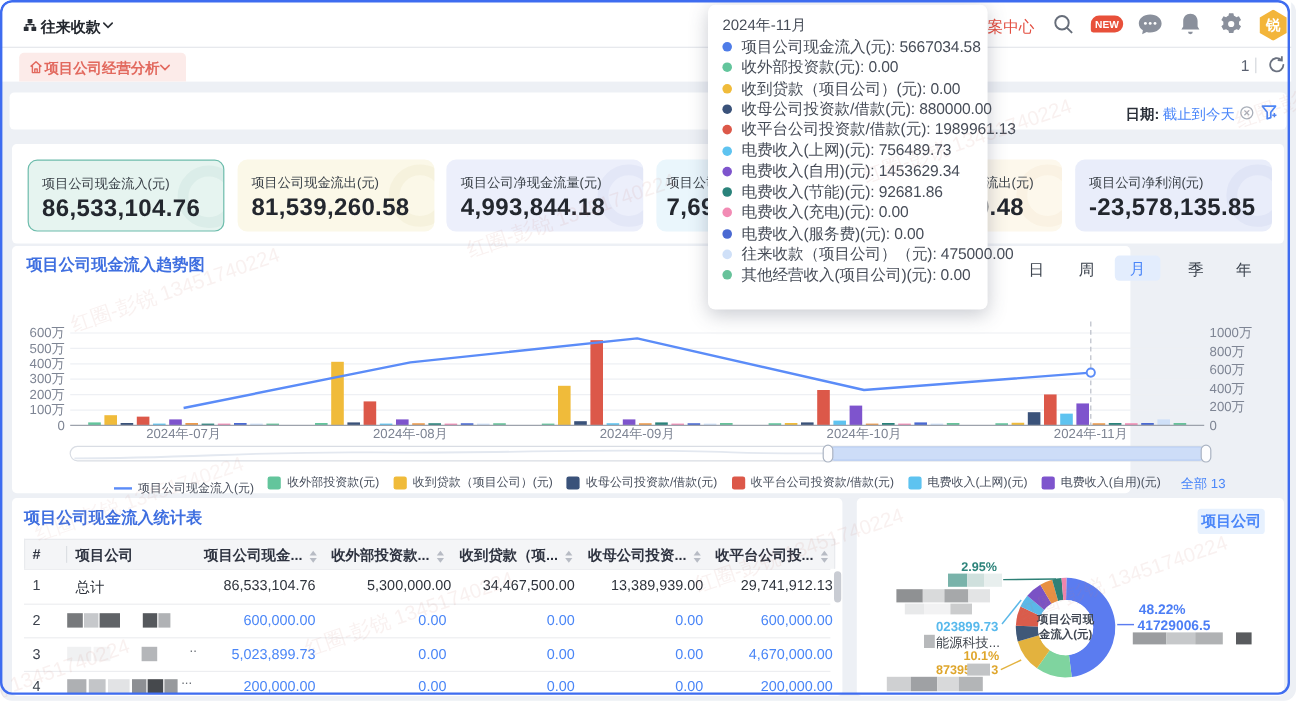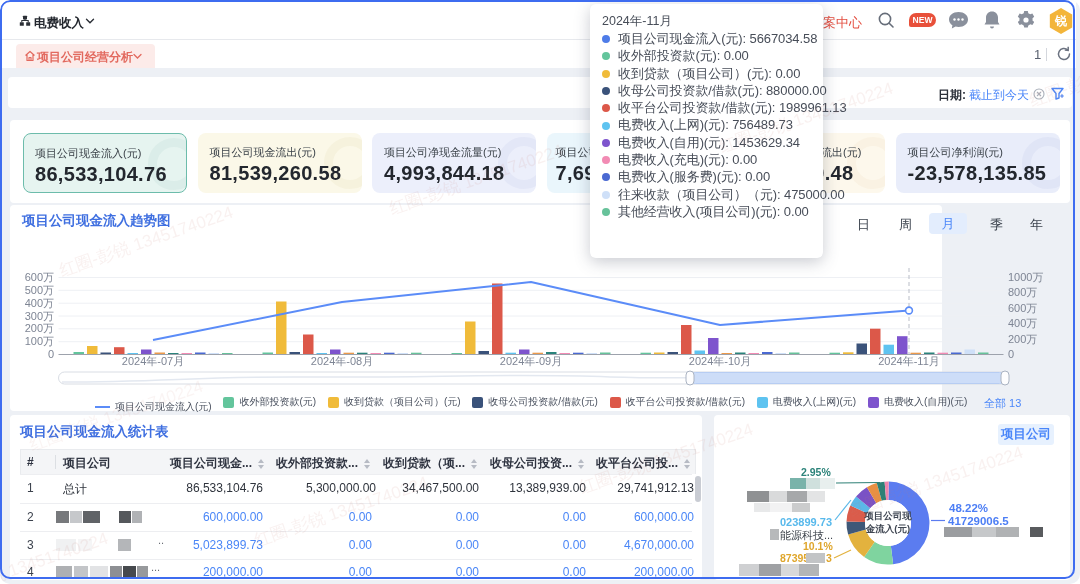--- a/index.html
+++ b/index.html
@@ -32,21 +32,21 @@
 
 <div class="abs" style="left:0;top:0;width:1076px;height:39px;background:#fff;"></div>
 <div class="abs" style="left:0;top:39px;width:1076px;height:1px;background:#e7e9ed;"></div>
 
 <svg class="abs" style="left:19px;top:15px" width="12" height="12" viewBox="0 0 15 15">
  <rect x="5" y="1" width="5" height="4.5" rx="0.5" fill="#2b2f36"></rect>
  <rect x="1" y="9" width="5" height="4.5" rx="0.5" fill="#2b2f36"></rect>
  <rect x="9" y="9" width="5" height="4.5" rx="0.5" fill="#2b2f36"></rect>
  <path d="M7.5 5v2M3.5 9V7h8v2" stroke="#2b2f36" stroke-width="1.3" fill="none"></path>
 </svg>
-<div class="abs" style="left:34px;top:14.5px;font-size:12.5px;color:#23272e;font-weight:bold;">电费收入</div>
+<div class="abs" style="left:34px;top:14.5px;font-size:12.5px;color:#23272e;font-weight:bold;">往来收款</div>
 <svg class="abs" style="left:85px;top:18px" width="10" height="7" viewBox="0 0 11 8">
       <path d="M1.5 1.5 L5.5 5.5 L9.5 1.5" stroke="#2b2f36" stroke-width="1.6" fill="none" stroke-linecap="round"></path>
     </svg>
 
 <div class="abs" style="left:810px;top:14px;font-size:13px;color:#e34d3f;">档案中心</div>
 <svg class="abs" style="left:877px;top:11px" width="19" height="19" viewBox="0 0 19 19">
       <circle cx="8" cy="8" r="5.6" fill="none" stroke="#666d79" stroke-width="1.6"></circle>
       <line x1="12.2" y1="12.2" x2="16" y2="16" stroke="#666d79" stroke-width="1.6" stroke-linecap="round"></line>
     </svg>
 <div class="abs" style="left:909px;top:13px;width:27px;height:14px;background:#e8503a;border-radius:7px 7px 7px 2px;color:#fff;font-size:8.5px;font-weight:bold;text-align:center;line-height:14px;">NEW</div>
@@ -356,20 +356,21 @@
 <div class="abs" style="left:590px;top:4px;width:233px;height:254px;background:#fff;border-radius:6px;box-shadow:0 4px 16px rgba(60,70,90,0.28);z-index:50;"></div>
 <div class="abs" style="left:602px;top:13px;font-size:12.5px;color:#474d58;z-index:51;">2024年-11月</div>
 <div class="abs" style="left:598px;top:30px;z-index:51;font-size:13px;letter-spacing:-0.1px;color:#474d58;">
   <div class="ttrow"><span class="dot" style="background:#4e7ce8;"></span>项目公司现金流入(元): 5667034.58</div>
   <div class="ttrow"><span class="dot" style="background:#63c59c;"></span>收外部投资款(元): 0.00</div>
   <div class="ttrow"><span class="dot" style="background:#f0bb3a;"></span>收到贷款（项目公司）(元): 0.00</div>
   <div class="ttrow"><span class="dot" style="background:#3a527a;"></span>收母公司投资款/借款(元): 880000.00</div>
   <div class="ttrow"><span class="dot" style="background:#dc5849;"></span>收平台公司投资款/借款(元): 1989961.13</div>
   <div class="ttrow"><span class="dot" style="background:#5ec3f0;"></span>电费收入(上网)(元): 756489.73</div>
   <div class="ttrow"><span class="dot" style="background:#7e54cd;"></span>电费收入(自用)(元): 1453629.34</div>
+  <div class="ttrow"><span class="dot" style="background:#2a837b;"></span>电费收入(节能)(元): 92681.86</div>
   <div class="ttrow"><span class="dot" style="background:#f28bb4;"></span>电费收入(充电)(元): 0.00</div>
   <div class="ttrow"><span class="dot" style="background:#4a69d2;"></span>电费收入(服务费)(元): 0.00</div>
   <div class="ttrow"><span class="dot" style="background:#cfe0f8;"></span>往来收款（项目公司）（元): 475000.00</div>
   <div class="ttrow"><span class="dot" style="background:#67c29a;"></span>其他经营收入(项目公司)(元): 0.00</div>
 </div>
 
 <div class="wm" style="left:55px;top:230px;">红圈-彭锐 13451740224</div>
 <div class="wm" style="left:385px;top:168px;">红圈-彭锐 13451740224</div>
 <div class="wm" style="left:715px;top:106px;">红圈-彭锐 13451740224</div>
 <div class="wm" style="left:1025px;top:60px;">红圈-彭锐 13451740224</div>

